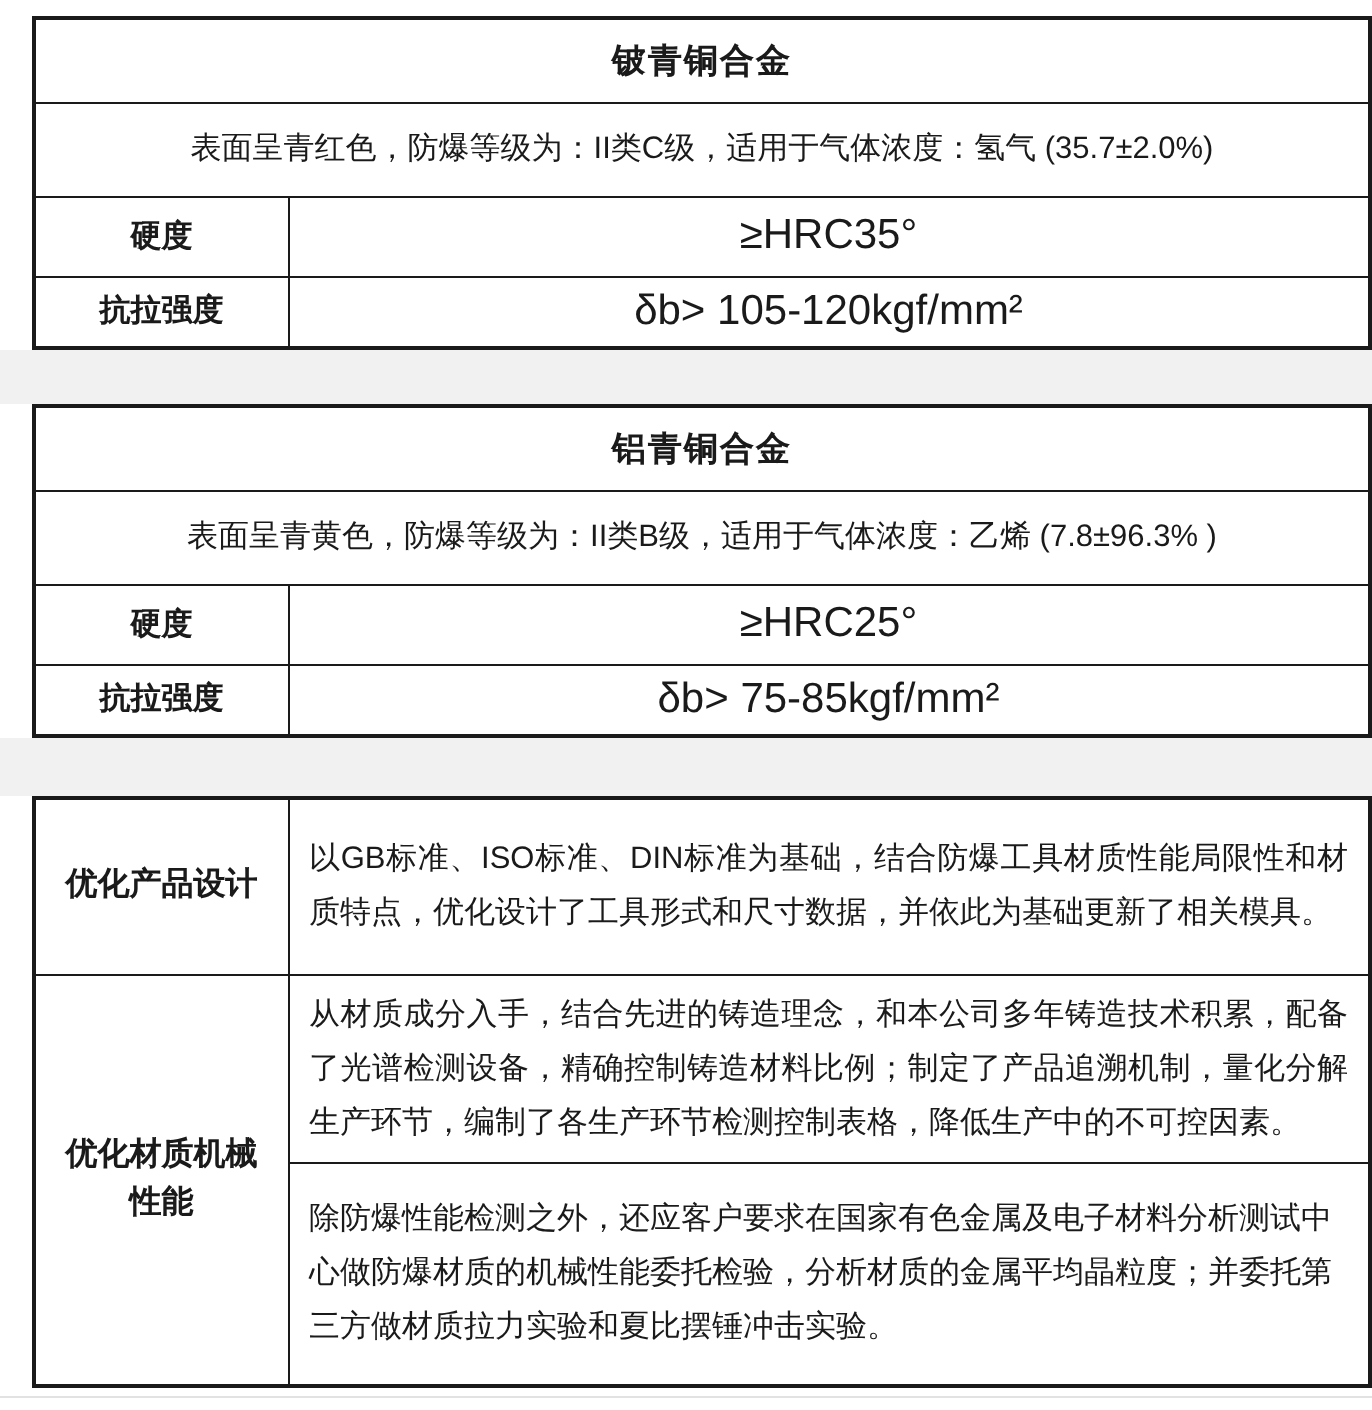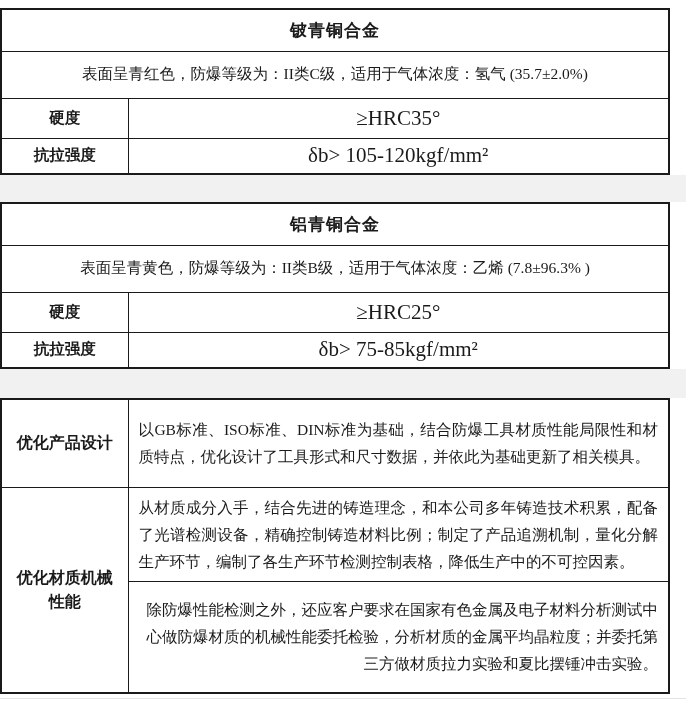--- a/index.html
+++ b/index.html
@@ -6,21 +6,21 @@
   html, body { margin: 0; padding: 0; }
   body {
     width: 686px;
     height: 705px;
     background: #ffffff;
     color: #1a1a1a;
     font-family: "Liberation Sans", "DejaVu Sans", sans-serif;
     overflow: hidden;
   }
   .page { padding-top: 8px; }
-  .band { padding: 0 0; background: #ffffff; font-family: Liberation Serif, serif; }
+  .band { padding: 0 16px; background: #ffffff; }
   .spacer { background: #f1f1f1; width: 686px; }
   .spacer-a { height: 27px; }
   .spacer-b { height: 29px; }
 
   table.spec, table.opt {
     width: 670px;
     border-collapse: collapse;
     table-layout: fixed;
     background: #ffffff;
     border: 2px solid #1a1a1a;
@@ -54,21 +54,21 @@
     padding: 0 12px;
     line-height: 24px;
   }
   td.opt-text {
     text-align: justify;
     font-size: 15.5px;
     line-height: 27px;
     padding: 6px 10px;
   }
   td.opt-text-center {
-    text-align: right;
+    text-align: left;
     font-size: 15.5px;
     line-height: 27px;
     padding: 6px 10px;
   }
   .bottom-strip { height: 12px; background: #ffffff; position: relative; }
   .bottom-hairline {
     position: absolute;
     left: 0; right: 0; top: 4px;
     height: 1px;
     background: #e2e2e2;

